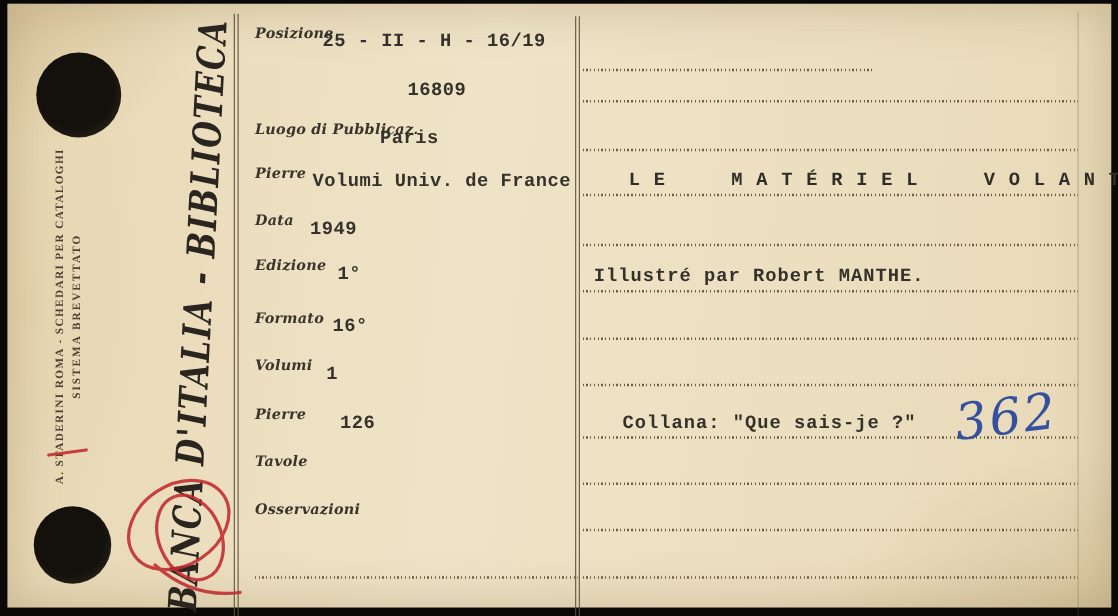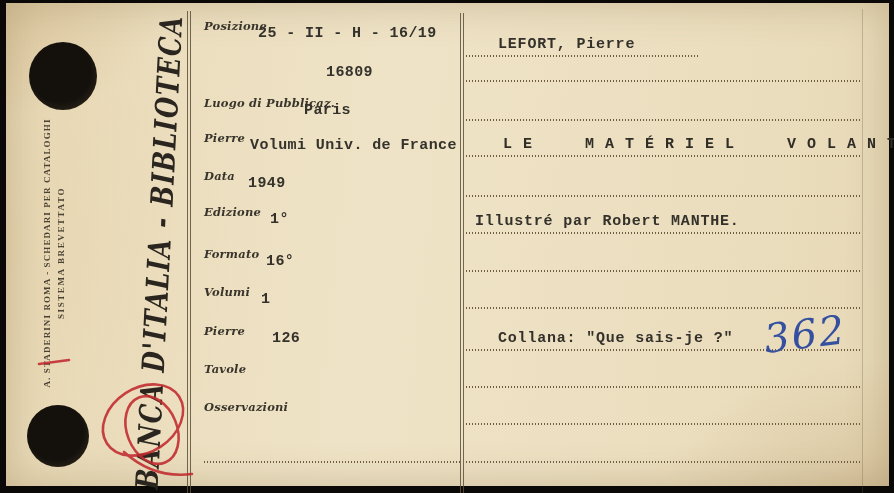--- a/index.html
+++ b/index.html
@@ -128,21 +128,20 @@
     <div class="dline" style="left:460px;top:152px;width:396px;"></div>
     <div class="dline" style="left:460px;top:192px;width:396px;"></div>
     <div class="dline" style="left:460px;top:229px;width:396px;"></div>
     <div class="dline" style="left:460px;top:267px;width:396px;"></div>
     <div class="dline" style="left:460px;top:304px;width:396px;"></div>
     <div class="dline" style="left:460px;top:346px;width:396px;"></div>
     <div class="dline" style="left:460px;top:383px;width:396px;"></div>
     <div class="dline" style="left:460px;top:420px;width:396px;"></div>
     <div class="dline" style="left:460px;top:458px;width:396px;"></div>
 
-    <div class="typed" style="left:492px;top:33px;">LEFORT, Pierre</div>
     <div class="typed title-typed" style="left:497px;top:133px;">LE MATÉRIEL VOLANT</div>
     <div class="typed" style="left:469px;top:210px;">Illustré par Robert MANTHE.</div>
     <div class="typed" style="left:492px;top:327px;">Collana:  "Que sais-je ?"</div>
     <div class="handwritten" style="left:758px;top:308px;">362</div>
 
     <svg class="marks" width="894" height="493" viewBox="0 0 894 493">
       <g fill="none" stroke="#c22a2f" stroke-width="2.6" stroke-linecap="round" opacity="0.88">
         <ellipse cx="137" cy="417" rx="43" ry="32" transform="rotate(-33 137 417)"></ellipse>
         <ellipse cx="146" cy="427" rx="25" ry="35" transform="rotate(-22 146 427)"></ellipse>
         <path d="M118 449 Q 148 476 186 471"></path>

